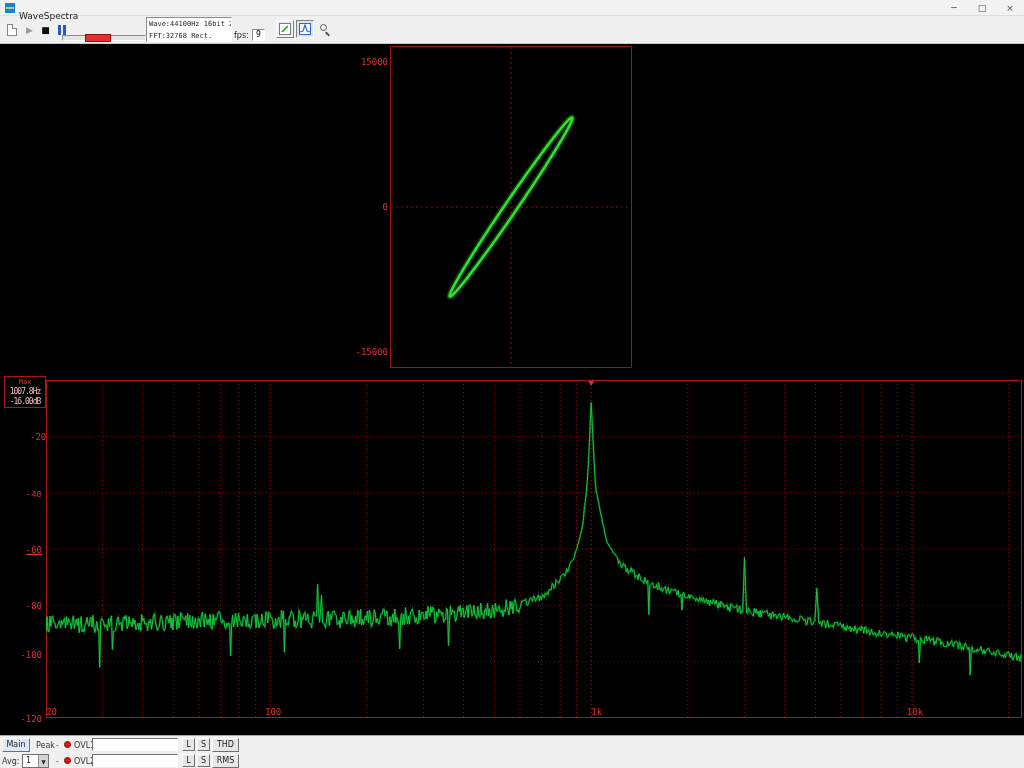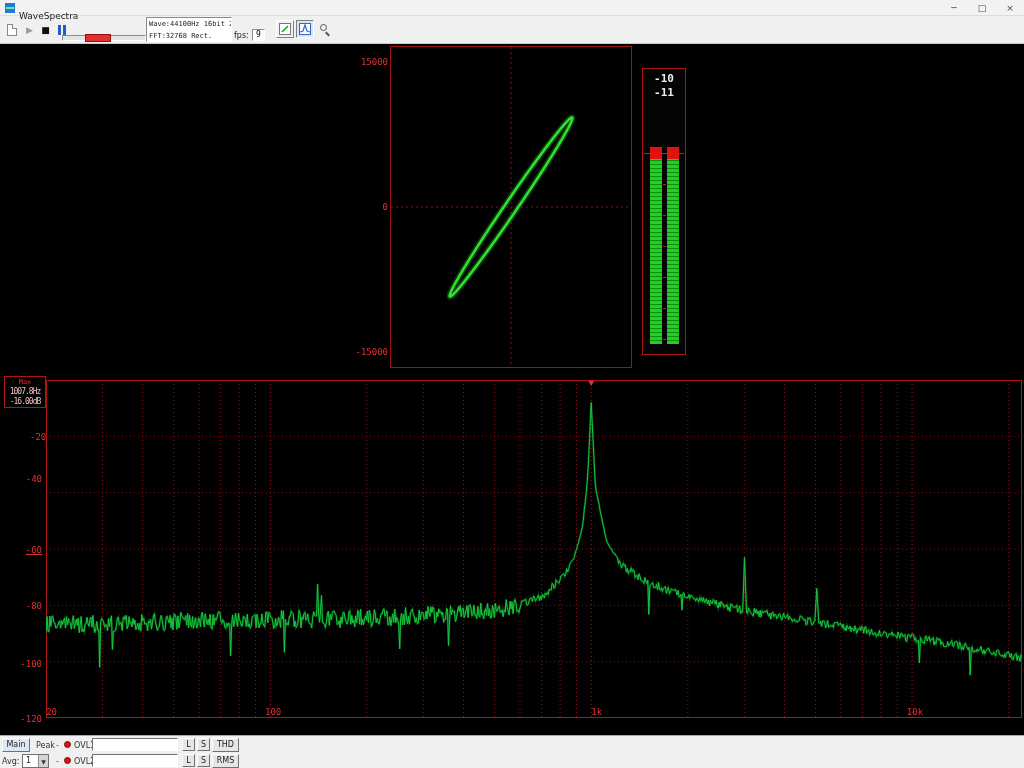--- a/index.html
+++ b/index.html
@@ -169,30 +169,20 @@
 
   <div class="liss">
     <svg id="liss-svg" width="240" height="320">
         <line x1="120" y1="0" x2="120" y2="320" stroke="#7e1616" stroke-width="1" stroke-dasharray="2 3"></line>
         <line x1="0" y1="160" x2="240" y2="160" stroke="#7e1616" stroke-width="1" stroke-dasharray="2 3"></line>
         <polyline points="120.0,149.3 121.6,147.0 123.2,144.6 124.8,142.3 126.4,140.0 128.0,137.8 129.6,135.5 131.2,133.3 132.8,131.0 134.3,128.8 135.9,126.6 137.4,124.5 139.0,122.3 140.5,120.2 142.0,118.1 143.5,116.1 145.0,114.1 146.4,112.1 147.9,110.1 149.3,108.2 150.7,106.3 152.1,104.4 153.4,102.6 154.8,100.8 156.1,99.1 157.4,97.4 158.6,95.7 159.9,94.1 161.1,92.6 162.2,91.0 163.4,89.6 164.5,88.1 165.6,86.8 166.7,85.4 167.7,84.2 168.7,83.0 169.6,81.8 170.6,80.7 171.5,79.6 172.3,78.6 173.1,77.7 173.9,76.8 174.7,75.9 175.4,75.2 176.1,74.4 176.7,73.8 177.3,73.2 177.8,72.6 178.4,72.1 178.8,71.7 179.3,71.4 179.7,71.1 180.0,70.8 180.3,70.6 180.6,70.5 180.8,70.5 181.0,70.5 181.2,70.5 181.3,70.7 181.3,70.9 181.4,71.1 181.3,71.4 181.3,71.8 181.2,72.2 181.0,72.7 180.8,73.3 180.6,73.9 180.3,74.6 180.0,75.3 179.7,76.1 179.3,76.9 178.8,77.8 178.4,78.8 177.8,79.8 177.3,80.9 176.7,82.0 176.1,83.2 175.4,84.4 174.7,85.7 173.9,87.0 173.1,88.4 172.3,89.8 171.5,91.3 170.6,92.8 169.6,94.4 168.7,96.0 167.7,97.7 166.7,99.4 165.6,101.1 164.5,102.9 163.4,104.7 162.2,106.6 161.1,108.5 159.9,110.4 158.6,112.4 157.4,114.4 156.1,116.4 154.8,118.5 153.4,120.6 152.1,122.7 150.7,124.8 149.3,127.0 147.9,129.2 146.4,131.4 145.0,133.6 143.5,135.9 142.0,138.2 140.5,140.4 139.0,142.7 137.4,145.0 135.9,147.3 134.3,149.7 132.8,152.0 131.2,154.3 129.6,156.7 128.0,159.0 126.4,161.4 124.8,163.7 123.2,166.1 121.6,168.4 120.0,170.7 118.4,173.0 116.8,175.4 115.2,177.7 113.6,180.0 112.0,182.2 110.4,184.5 108.8,186.7 107.2,189.0 105.7,191.2 104.1,193.4 102.6,195.5 101.0,197.7 99.5,199.8 98.0,201.9 96.5,203.9 95.0,205.9 93.6,207.9 92.1,209.9 90.7,211.8 89.3,213.7 87.9,215.6 86.6,217.4 85.2,219.2 83.9,220.9 82.6,222.6 81.4,224.3 80.1,225.9 78.9,227.4 77.8,229.0 76.6,230.4 75.5,231.9 74.4,233.2 73.3,234.6 72.3,235.8 71.3,237.0 70.4,238.2 69.4,239.3 68.5,240.4 67.7,241.4 66.9,242.3 66.1,243.2 65.3,244.1 64.6,244.8 63.9,245.6 63.3,246.2 62.7,246.8 62.2,247.4 61.6,247.9 61.2,248.3 60.7,248.6 60.3,248.9 60.0,249.2 59.7,249.4 59.4,249.5 59.2,249.5 59.0,249.5 58.8,249.5 58.7,249.3 58.7,249.1 58.6,248.9 58.7,248.6 58.7,248.2 58.8,247.8 59.0,247.3 59.2,246.7 59.4,246.1 59.7,245.4 60.0,244.7 60.3,243.9 60.7,243.1 61.2,242.2 61.6,241.2 62.2,240.2 62.7,239.1 63.3,238.0 63.9,236.8 64.6,235.6 65.3,234.3 66.1,233.0 66.9,231.6 67.7,230.2 68.5,228.7 69.4,227.2 70.4,225.6 71.3,224.0 72.3,222.3 73.3,220.6 74.4,218.9 75.5,217.1 76.6,215.3 77.8,213.4 78.9,211.5 80.1,209.6 81.4,207.6 82.6,205.6 83.9,203.6 85.2,201.5 86.6,199.4 87.9,197.3 89.3,195.2 90.7,193.0 92.1,190.8 93.6,188.6 95.0,186.4 96.5,184.1 98.0,181.8 99.5,179.6 101.0,177.3 102.6,175.0 104.1,172.7 105.7,170.3 107.2,168.0 108.8,165.7 110.4,163.3 112.0,161.0 113.6,158.6 115.2,156.3 116.8,153.9 118.4,151.6 120.0,149.3 " fill="none" stroke="#2ee22e" stroke-width="6" opacity="0.25"></polyline>
         <polyline points="120.0,149.3 121.6,147.0 123.2,144.6 124.8,142.3 126.4,140.0 128.0,137.8 129.6,135.5 131.2,133.3 132.8,131.0 134.3,128.8 135.9,126.6 137.4,124.5 139.0,122.3 140.5,120.2 142.0,118.1 143.5,116.1 145.0,114.1 146.4,112.1 147.9,110.1 149.3,108.2 150.7,106.3 152.1,104.4 153.4,102.6 154.8,100.8 156.1,99.1 157.4,97.4 158.6,95.7 159.9,94.1 161.1,92.6 162.2,91.0 163.4,89.6 164.5,88.1 165.6,86.8 166.7,85.4 167.7,84.2 168.7,83.0 169.6,81.8 170.6,80.7 171.5,79.6 172.3,78.6 173.1,77.7 173.9,76.8 174.7,75.9 175.4,75.2 176.1,74.4 176.7,73.8 177.3,73.2 177.8,72.6 178.4,72.1 178.8,71.7 179.3,71.4 179.7,71.1 180.0,70.8 180.3,70.6 180.6,70.5 180.8,70.5 181.0,70.5 181.2,70.5 181.3,70.7 181.3,70.9 181.4,71.1 181.3,71.4 181.3,71.8 181.2,72.2 181.0,72.7 180.8,73.3 180.6,73.9 180.3,74.6 180.0,75.3 179.7,76.1 179.3,76.9 178.8,77.8 178.4,78.8 177.8,79.8 177.3,80.9 176.7,82.0 176.1,83.2 175.4,84.4 174.7,85.7 173.9,87.0 173.1,88.4 172.3,89.8 171.5,91.3 170.6,92.8 169.6,94.4 168.7,96.0 167.7,97.7 166.7,99.4 165.6,101.1 164.5,102.9 163.4,104.7 162.2,106.6 161.1,108.5 159.9,110.4 158.6,112.4 157.4,114.4 156.1,116.4 154.8,118.5 153.4,120.6 152.1,122.7 150.7,124.8 149.3,127.0 147.9,129.2 146.4,131.4 145.0,133.6 143.5,135.9 142.0,138.2 140.5,140.4 139.0,142.7 137.4,145.0 135.9,147.3 134.3,149.7 132.8,152.0 131.2,154.3 129.6,156.7 128.0,159.0 126.4,161.4 124.8,163.7 123.2,166.1 121.6,168.4 120.0,170.7 118.4,173.0 116.8,175.4 115.2,177.7 113.6,180.0 112.0,182.2 110.4,184.5 108.8,186.7 107.2,189.0 105.7,191.2 104.1,193.4 102.6,195.5 101.0,197.7 99.5,199.8 98.0,201.9 96.5,203.9 95.0,205.9 93.6,207.9 92.1,209.9 90.7,211.8 89.3,213.7 87.9,215.6 86.6,217.4 85.2,219.2 83.9,220.9 82.6,222.6 81.4,224.3 80.1,225.9 78.9,227.4 77.8,229.0 76.6,230.4 75.5,231.9 74.4,233.2 73.3,234.6 72.3,235.8 71.3,237.0 70.4,238.2 69.4,239.3 68.5,240.4 67.7,241.4 66.9,242.3 66.1,243.2 65.3,244.1 64.6,244.8 63.9,245.6 63.3,246.2 62.7,246.8 62.2,247.4 61.6,247.9 61.2,248.3 60.7,248.6 60.3,248.9 60.0,249.2 59.7,249.4 59.4,249.5 59.2,249.5 59.0,249.5 58.8,249.5 58.7,249.3 58.7,249.1 58.6,248.9 58.7,248.6 58.7,248.2 58.8,247.8 59.0,247.3 59.2,246.7 59.4,246.1 59.7,245.4 60.0,244.7 60.3,243.9 60.7,243.1 61.2,242.2 61.6,241.2 62.2,240.2 62.7,239.1 63.3,238.0 63.9,236.8 64.6,235.6 65.3,234.3 66.1,233.0 66.9,231.6 67.7,230.2 68.5,228.7 69.4,227.2 70.4,225.6 71.3,224.0 72.3,222.3 73.3,220.6 74.4,218.9 75.5,217.1 76.6,215.3 77.8,213.4 78.9,211.5 80.1,209.6 81.4,207.6 82.6,205.6 83.9,203.6 85.2,201.5 86.6,199.4 87.9,197.3 89.3,195.2 90.7,193.0 92.1,190.8 93.6,188.6 95.0,186.4 96.5,184.1 98.0,181.8 99.5,179.6 101.0,177.3 102.6,175.0 104.1,172.7 105.7,170.3 107.2,168.0 108.8,165.7 110.4,163.3 112.0,161.0 113.6,158.6 115.2,156.3 116.8,153.9 118.4,151.6 120.0,149.3 " fill="none" stroke="#2ee22e" stroke-width="2.6"></polyline>
       </svg>
   </div>
 
-  <div class="meter">
-    <span class="meter-readout" style="top:3px">-10</span>
-    <span class="meter-readout" style="top:17px">-11</span>
-    <span class="clip-line"></span>
-    <span class="mbar-cap" style="left:7px"></span>
-    <span class="mbar-cap" style="left:24px"></span>
-    <span class="mbar" style="left:7px"></span>
-    <span class="mbar" style="left:24px"></span>
-    <span id="meter-ticks"><span class="mtick" style="top: 84px;"></span><span class="mtick" style="top: 115px;"></span><span class="mtick" style="top: 146px;"></span><span class="mtick" style="top: 177px;"></span><span class="mtick" style="top: 208px;"></span><span class="mtick" style="top: 239px;"></span><span class="mtick" style="top: 270px;"></span></span>
-  </div>
 </div>
 
 <div class="spec" id="spec-panel">
   <div class="maxbox">
     <div class="max-t">Max</div>
     <div class="max-v">1007.8Hz</div>
     <div class="max-v">-16.00dB</div>
   </div>
   <svg id="spec-svg" class="spec-plot" width="976" height="338">
       <g>
@@ -229,24 +219,24 @@
         <line x1="0" y1="225.3" x2="976" y2="225.3" stroke="#7e1616" stroke-width="1" stroke-dasharray="1 3"></line>
         <line x1="0" y1="281.7" x2="976" y2="281.7" stroke="#7e1616" stroke-width="1" stroke-dasharray="1 3"></line>
       </g>
       <rect x="0.5" y="0.5" width="975" height="337" fill="none" stroke="#b01414"></rect>
       <polyline points="0.0,252.7 1.0,236.5 2.0,251.1 2.9,251.7 3.9,236.0 4.9,246.4 5.9,236.6 6.8,236.1 7.8,242.3 8.8,243.0 9.8,247.9 10.7,247.9 11.7,245.7 12.7,242.1 13.7,240.9 14.7,248.2 15.6,240.4 16.6,244.4 17.6,240.3 18.6,238.2 19.5,248.1 20.5,236.7 21.5,245.1 22.5,238.6 23.4,242.3 24.4,243.4 25.4,249.2 26.4,240.7 27.4,235.7 28.3,248.5 29.3,243.5 30.3,239.2 31.3,245.4 32.2,238.0 33.2,252.7 34.2,244.5 35.2,236.5 36.1,251.6 37.1,249.2 38.1,251.7 39.1,244.1 40.1,243.7 41.0,237.2 42.0,243.5 43.0,246.4 44.0,239.5 44.9,237.0 45.9,247.2 46.9,235.3 47.9,246.9 48.8,252.6 49.8,248.6 50.8,241.4 51.8,250.4 52.8,249.6 53.7,287.3 54.7,241.3 55.7,238.4 56.7,240.1 57.6,242.0 58.6,247.1 59.6,244.7 60.6,245.2 61.5,250.9 62.5,238.5 63.5,246.5 64.5,240.1 65.5,235.8 66.4,269.5 67.4,251.2 68.4,251.4 69.4,250.6 70.3,246.4 71.3,238.8 72.3,237.0 73.3,244.8 74.3,242.8 75.2,242.6 76.2,250.7 77.2,238.0 78.2,236.7 79.1,239.7 80.1,235.4 81.1,248.8 82.1,246.0 83.0,236.6 84.0,243.5 85.0,242.3 86.0,246.9 87.0,238.3 87.9,244.4 88.9,240.1 89.9,249.8 90.9,247.1 91.8,243.2 92.8,249.9 93.8,243.2 94.8,251.2 95.7,234.4 96.7,240.7 97.7,238.4 98.7,244.1 99.7,243.7 100.6,243.4 101.6,250.8 102.6,241.3 103.6,243.0 104.5,239.1 105.5,249.2 106.5,242.0 107.5,235.5 108.4,233.6 109.4,241.8 110.4,246.1 111.4,250.6 112.4,247.1 113.3,246.7 114.3,238.8 115.3,235.3 116.3,240.5 117.2,248.4 118.2,250.5 119.2,248.8 120.2,237.3 121.1,236.2 122.1,239.6 123.1,243.0 124.1,235.4 125.1,248.0 126.0,238.0 127.0,250.1 128.0,234.0 129.0,234.5 129.9,237.5 130.9,249.4 131.9,235.8 132.9,248.0 133.8,243.9 134.8,232.4 135.8,235.3 136.8,237.5 137.8,239.2 138.7,239.8 139.7,235.7 140.7,245.2 141.7,233.4 142.6,247.6 143.6,235.2 144.6,244.9 145.6,247.0 146.5,236.5 147.5,248.4 148.5,242.9 149.5,237.7 150.5,247.6 151.4,247.4 152.4,237.9 153.4,238.7 154.4,247.0 155.3,236.0 156.3,232.3 157.3,240.1 158.3,247.1 159.2,233.7 160.2,239.5 161.2,244.6 162.2,239.2 163.2,245.2 164.1,234.3 165.1,247.8 166.1,249.0 167.1,234.5 168.0,245.2 169.0,237.9 170.0,240.3 171.0,237.9 171.9,233.0 172.9,231.4 173.9,232.4 174.9,241.2 175.9,243.2 176.8,239.8 177.8,241.0 178.8,247.0 179.8,248.4 180.7,242.9 181.7,246.3 182.7,243.1 183.7,244.1 184.6,275.9 185.6,245.6 186.6,234.9 187.6,246.8 188.6,242.1 189.5,233.2 190.5,240.0 191.5,246.7 192.5,233.1 193.4,240.1 194.4,241.2 195.4,245.9 196.4,246.0 197.3,236.5 198.3,236.9 199.3,239.4 200.3,246.5 201.3,234.2 202.2,246.9 203.2,243.8 204.2,248.3 205.2,246.3 206.1,237.2 207.1,236.6 208.1,235.4 209.1,234.7 210.1,247.7 211.0,234.3 212.0,239.7 213.0,247.9 214.0,243.6 214.9,243.8 215.9,233.9 216.9,243.3 217.9,245.6 218.8,247.0 219.8,232.2 220.8,232.2 221.8,242.7 222.8,232.5 223.7,233.5 224.7,237.1 225.7,237.4 226.7,241.4 227.6,248.2 228.6,247.6 229.6,238.3 230.6,246.1 231.5,244.0 232.5,237.1 233.5,240.4 234.5,247.5 235.5,230.4 236.4,239.2 237.4,230.8 238.4,272.3 239.4,239.2 240.3,245.2 241.3,243.3 242.3,245.0 243.3,236.7 244.2,236.7 245.2,231.0 246.2,232.7 247.2,233.6 248.2,246.7 249.1,241.0 250.1,247.5 251.1,245.7 252.1,240.9 253.0,230.5 254.0,232.7 255.0,248.0 256.0,236.8 256.9,239.8 257.9,233.9 258.9,232.3 259.9,240.2 260.9,239.1 261.8,233.8 262.8,242.6 263.8,243.4 264.8,243.9 265.7,248.1 266.7,237.4 267.7,231.6 268.7,235.5 269.6,236.0 270.6,235.8 271.6,204.2 272.6,232.8 273.6,242.3 274.5,230.9 275.5,215.4 276.5,242.6 277.5,242.8 278.4,244.6 279.4,247.5 280.4,242.2 281.4,233.5 282.3,231.3 283.3,245.3 284.3,234.4 285.3,239.8 286.3,233.4 287.2,231.1 288.2,231.1 289.2,234.1 290.2,235.4 291.1,244.4 292.1,244.3 293.1,240.6 294.1,247.8 295.0,236.9 296.0,243.4 297.0,232.6 298.0,232.4 299.0,237.9 299.9,241.4 300.9,244.0 301.9,241.5 302.9,232.3 303.8,230.7 304.8,244.4 305.8,235.4 306.8,243.0 307.7,240.0 308.7,246.9 309.7,235.8 310.7,242.8 311.7,230.6 312.6,231.4 313.6,244.2 314.6,229.1 315.6,245.1 316.5,239.2 317.5,244.7 318.5,238.5 319.5,235.9 320.4,240.2 321.4,231.1 322.4,242.7 323.4,230.1 324.4,235.2 325.3,246.6 326.3,244.8 327.3,240.2 328.3,229.7 329.2,232.8 330.2,242.9 331.2,238.2 332.2,242.9 333.1,244.1 334.1,238.6 335.1,234.0 336.1,233.9 337.1,229.5 338.0,228.9 339.0,236.1 340.0,234.2 341.0,230.8 341.9,244.6 342.9,244.7 343.9,236.7 344.9,245.8 345.8,239.3 346.8,233.8 347.8,242.3 348.8,229.0 349.8,242.8 350.7,237.3 351.7,239.9 352.7,244.3 353.7,268.9 354.6,239.0 355.6,233.4 356.6,244.9 357.6,234.4 358.6,244.6 359.5,227.5 360.5,237.7 361.5,243.7 362.5,236.3 363.4,244.3 364.4,233.0 365.4,230.8 366.4,228.9 367.3,234.4 368.3,236.8 369.3,242.5 370.3,237.7 371.3,243.7 372.2,243.1 373.2,230.0 374.2,240.1 375.2,233.3 376.1,232.0 377.1,233.2 378.1,239.4 379.1,238.4 380.0,231.0 381.0,239.0 382.0,226.4 383.0,233.0 384.0,236.5 384.9,226.7 385.9,232.5 386.9,227.1 387.9,229.1 388.8,242.7 389.8,241.4 390.8,231.9 391.8,236.7 392.7,228.8 393.7,232.5 394.7,231.4 395.7,235.1 396.7,232.0 397.6,242.4 398.6,239.4 399.6,239.2 400.6,228.4 401.5,229.4 402.5,265.6 403.5,239.9 404.5,225.8 405.4,234.6 406.4,230.1 407.4,232.0 408.4,231.2 409.4,241.5 410.3,239.4 411.3,233.1 412.3,226.7 413.3,231.6 414.2,225.3 415.2,236.8 416.2,229.3 417.2,228.0 418.1,237.6 419.1,234.4 420.1,230.1 421.1,225.7 422.1,237.7 423.0,225.5 424.0,225.0 425.0,228.1 426.0,235.9 426.9,234.4 427.9,225.2 428.9,235.3 429.9,234.5 430.8,238.7 431.8,226.4 432.8,235.6 433.8,237.0 434.8,223.2 435.7,234.7 436.7,233.5 437.7,238.9 438.7,231.0 439.6,228.7 440.6,235.4 441.6,223.4 442.6,236.0 443.5,228.6 444.5,237.9 445.5,237.5 446.5,225.1 447.5,230.4 448.4,237.6 449.4,223.1 450.4,231.1 451.4,231.2 452.3,227.4 453.3,226.0 454.3,232.4 455.3,232.3 456.2,230.0 457.2,236.6 458.2,229.8 459.2,231.9 460.2,219.6 461.1,227.3 462.1,230.7 463.1,235.1 464.1,221.2 465.0,229.0 466.0,221.8 467.0,233.7 468.0,222.2 468.9,219.5 469.9,222.5 470.9,231.2 471.9,229.9 472.9,232.5 473.8,228.9 474.8,225.1 475.8,220.9 476.8,221.2 477.7,220.1 478.7,220.3 479.7,219.1 480.7,224.7 481.6,225.4 482.6,223.2 483.6,219.0 484.6,217.9 485.6,218.4 486.5,221.7 487.5,215.9 488.5,217.2 489.5,221.1 490.4,218.9 491.4,217.4 492.4,214.9 493.4,220.8 494.4,215.9 495.3,219.8 496.3,214.4 497.3,215.1 498.3,218.1 499.2,213.2 500.2,214.7 501.2,212.6 502.2,214.7 503.1,209.5 504.1,209.5 505.1,210.0 506.1,203.5 507.1,204.3 508.0,208.4 509.0,207.5 510.0,199.8 511.0,201.3 511.9,202.4 512.9,203.2 513.9,200.4 514.9,196.0 515.8,195.4 516.8,194.2 517.8,193.9 518.8,196.3 519.8,193.2 520.7,188.6 521.7,191.9 522.7,189.4 523.7,184.4 524.6,182.4 525.6,181.2 526.6,179.8 527.6,179.2 528.5,176.5 529.5,171.7 530.5,169.7 531.5,165.6 532.5,162.5 533.4,158.7 534.4,155.3 535.4,151.1 536.4,146.6 537.3,140.3 538.3,129.2 539.3,121.6 540.3,112.6 541.2,101.7 542.2,87.0 543.2,66.7 544.2,43.9 545.2,22.5 546.1,40.6 547.1,60.7 548.1,81.2 549.1,100.7 550.0,110.1 551.0,114.6 552.0,119.5 553.0,124.2 553.9,129.6 554.9,134.5 555.9,138.7 556.9,144.2 557.9,147.5 558.8,153.2 559.8,157.4 560.8,161.5 561.8,163.4 562.7,164.9 563.7,167.2 564.7,168.1 565.7,169.1 566.6,171.8 567.6,173.4 568.6,173.6 569.6,175.1 570.6,176.6 571.5,177.6 572.5,183.4 573.5,180.7 574.5,183.8 575.4,187.9 576.4,186.5 577.4,183.0 578.4,185.9 579.3,185.1 580.3,192.2 581.3,188.4 582.3,193.6 583.3,190.9 584.2,191.7 585.2,187.8 586.2,191.6 587.2,189.5 588.1,190.6 589.1,197.7 590.1,195.6 591.1,195.3 592.0,199.8 593.0,193.6 594.0,196.6 595.0,200.2 596.0,201.2 596.9,201.3 597.9,203.4 598.9,197.5 599.9,201.4 600.8,203.5 601.8,200.1 602.8,234.5 603.8,206.2 604.7,204.6 605.7,203.8 606.7,202.7 607.7,207.6 608.7,207.7 609.6,207.5 610.6,204.5 611.6,209.8 612.6,202.5 613.5,209.2 614.5,210.4 615.5,207.8 616.5,211.5 617.4,208.4 618.4,207.7 619.4,206.5 620.4,213.5 621.4,209.4 622.3,207.3 623.3,213.8 624.3,212.6 625.3,208.9 626.2,209.4 627.2,210.3 628.2,210.4 629.2,209.1 630.2,211.5 631.1,215.1 632.1,210.2 633.1,216.9 634.1,216.7 635.0,214.3 636.0,230.1 637.0,212.9 638.0,213.0 638.9,217.3 639.9,217.7 640.9,217.6 641.9,217.9 642.9,214.4 643.8,218.4 644.8,215.3 645.8,215.7 646.8,217.5 647.7,218.7 648.7,218.5 649.7,220.9 650.7,218.2 651.6,219.1 652.6,222.0 653.6,217.6 654.6,220.6 655.6,217.8 656.5,222.1 657.5,217.5 658.5,222.6 659.5,221.7 660.4,218.7 661.4,223.8 662.4,220.1 663.4,225.9 664.3,220.1 665.3,223.2 666.3,223.6 667.3,219.5 668.3,221.4 669.2,223.9 670.2,220.2 671.2,226.0 672.2,228.1 673.1,222.3 674.1,227.1 675.1,221.2 676.1,224.3 677.0,223.6 678.0,227.3 679.0,225.3 680.0,226.6 681.0,224.7 681.9,230.2 682.9,227.0 683.9,231.5 684.9,223.9 685.8,224.3 686.8,226.7 687.8,226.8 688.8,227.6 689.7,227.1 690.7,225.0 691.7,232.3 692.7,229.6 693.7,225.7 694.6,233.8 695.6,231.0 696.6,232.1 697.6,205.5 698.5,177.5 699.5,204.2 700.5,232.0 701.5,233.7 702.4,227.9 703.4,229.7 704.4,232.2 705.4,233.6 706.4,234.9 707.3,236.1 708.3,228.3 709.3,233.1 710.3,228.9 711.2,234.2 712.2,231.0 713.2,236.8 714.2,230.3 715.1,237.3 716.1,230.9 717.1,232.8 718.1,232.0 719.1,231.3 720.0,232.2 721.0,230.4 722.0,234.6 723.0,236.3 723.9,233.1 724.9,239.2 725.9,232.9 726.9,232.1 727.8,236.6 728.8,234.3 729.8,234.6 730.8,238.6 731.8,237.2 732.7,234.2 733.7,233.8 734.7,237.3 735.7,240.0 736.6,237.5 737.6,233.0 738.6,237.2 739.6,238.1 740.5,236.8 741.5,234.3 742.5,240.0 743.5,236.3 744.5,238.4 745.4,238.8 746.4,241.7 747.4,239.8 748.4,239.1 749.3,241.8 750.3,240.7 751.3,242.2 752.3,241.4 753.2,240.8 754.2,235.9 755.2,236.6 756.2,237.0 757.2,239.3 758.1,240.2 759.1,239.1 760.1,244.8 761.1,244.3 762.0,237.8 763.0,239.0 764.0,237.7 765.0,242.0 765.9,244.8 766.9,244.4 767.9,242.0 768.9,240.3 769.9,223.7 770.8,208.4 771.8,225.2 772.8,243.0 773.8,243.8 774.7,240.9 775.7,246.6 776.7,241.1 777.7,240.7 778.7,242.2 779.6,247.5 780.6,246.5 781.6,240.2 782.6,247.3 783.5,246.8 784.5,245.3 785.5,246.4 786.5,245.0 787.4,247.6 788.4,242.6 789.4,242.5 790.4,242.7 791.4,242.0 792.3,245.6 793.3,244.5 794.3,242.9 795.3,245.5 796.2,247.5 797.2,243.9 798.2,249.5 799.2,247.4 800.1,250.9 801.1,245.5 802.1,248.1 803.1,249.1 804.1,246.1 805.0,251.7 806.0,247.9 807.0,248.5 808.0,251.0 808.9,245.7 809.9,249.7 810.9,253.2 811.9,248.9 812.8,249.5 813.8,247.3 814.8,250.8 815.8,246.3 816.8,247.4 817.7,253.3 818.7,247.2 819.7,246.7 820.7,253.5 821.6,250.9 822.6,249.7 823.6,254.9 824.6,252.8 825.5,249.1 826.5,254.0 827.5,255.0 828.5,252.7 829.5,253.1 830.4,256.6 831.4,254.4 832.4,255.3 833.4,250.1 834.3,255.4 835.3,256.2 836.3,254.8 837.3,253.2 838.2,251.4 839.2,252.6 840.2,252.8 841.2,257.5 842.2,256.2 843.1,253.9 844.1,253.9 845.1,254.8 846.1,252.1 847.0,255.6 848.0,254.4 849.0,255.2 850.0,256.5 850.9,258.2 851.9,251.9 852.9,255.3 853.9,258.0 854.9,253.3 855.8,253.3 856.8,256.5 857.8,255.6 858.8,254.6 859.7,260.6 860.7,261.5 861.7,255.0 862.7,254.3 863.6,255.6 864.6,257.4 865.6,254.4 866.6,254.0 867.6,254.8 868.5,260.3 869.5,257.7 870.5,262.4 871.5,260.5 872.4,260.6 873.4,282.9 874.4,257.5 875.4,259.2 876.3,262.5 877.3,262.2 878.3,263.6 879.3,256.3 880.3,256.3 881.2,261.0 882.2,258.2 883.2,256.6 884.2,261.5 885.1,258.9 886.1,259.8 887.1,257.7 888.1,265.2 889.0,261.4 890.0,263.7 891.0,257.8 892.0,258.4 893.0,260.3 893.9,259.1 894.9,264.7 895.9,261.8 896.9,263.1 897.8,266.6 898.8,266.5 899.8,266.6 900.8,266.3 901.7,261.6 902.7,265.7 903.7,264.3 904.7,262.6 905.7,260.4 906.6,265.4 907.6,266.7 908.6,262.1 909.6,261.7 910.5,261.4 911.5,263.2 912.5,269.1 913.5,262.0 914.5,264.2 915.4,269.5 916.4,266.8 917.4,270.1 918.4,264.9 919.3,263.2 920.3,265.4 921.3,268.2 922.3,269.8 923.2,267.2 924.2,295.1 925.2,269.8 926.2,266.9 927.2,272.2 928.1,272.1 929.1,270.5 930.1,271.7 931.1,269.2 932.0,271.4 933.0,269.8 934.0,269.4 935.0,266.2 935.9,271.0 936.9,273.6 937.9,269.6 938.9,273.9 939.9,271.1 940.8,270.3 941.8,268.4 942.8,268.2 943.8,271.8 944.7,272.6 945.7,274.5 946.7,274.4 947.7,271.9 948.6,273.6 949.6,276.1 950.6,270.9 951.6,269.9 952.6,270.5 953.5,274.5 954.5,274.9 955.5,276.2 956.5,275.0 957.4,277.1 958.4,274.2 959.4,277.8 960.4,272.7 961.3,272.9 962.3,271.6 963.3,274.0 964.3,277.7 965.3,273.3 966.2,279.5 967.2,279.8 968.2,275.5 969.2,274.7 970.1,273.5 971.1,280.6 972.1,275.7 973.1,277.0 974.0,281.6 975.0,274.9 976.0,276.6 " fill="none" stroke="#14c83c" stroke-width="2.2" opacity="0.3"></polyline>
       <polyline points="0.0,252.7 1.0,236.5 2.0,251.1 2.9,251.7 3.9,236.0 4.9,246.4 5.9,236.6 6.8,236.1 7.8,242.3 8.8,243.0 9.8,247.9 10.7,247.9 11.7,245.7 12.7,242.1 13.7,240.9 14.7,248.2 15.6,240.4 16.6,244.4 17.6,240.3 18.6,238.2 19.5,248.1 20.5,236.7 21.5,245.1 22.5,238.6 23.4,242.3 24.4,243.4 25.4,249.2 26.4,240.7 27.4,235.7 28.3,248.5 29.3,243.5 30.3,239.2 31.3,245.4 32.2,238.0 33.2,252.7 34.2,244.5 35.2,236.5 36.1,251.6 37.1,249.2 38.1,251.7 39.1,244.1 40.1,243.7 41.0,237.2 42.0,243.5 43.0,246.4 44.0,239.5 44.9,237.0 45.9,247.2 46.9,235.3 47.9,246.9 48.8,252.6 49.8,248.6 50.8,241.4 51.8,250.4 52.8,249.6 53.7,287.3 54.7,241.3 55.7,238.4 56.7,240.1 57.6,242.0 58.6,247.1 59.6,244.7 60.6,245.2 61.5,250.9 62.5,238.5 63.5,246.5 64.5,240.1 65.5,235.8 66.4,269.5 67.4,251.2 68.4,251.4 69.4,250.6 70.3,246.4 71.3,238.8 72.3,237.0 73.3,244.8 74.3,242.8 75.2,242.6 76.2,250.7 77.2,238.0 78.2,236.7 79.1,239.7 80.1,235.4 81.1,248.8 82.1,246.0 83.0,236.6 84.0,243.5 85.0,242.3 86.0,246.9 87.0,238.3 87.9,244.4 88.9,240.1 89.9,249.8 90.9,247.1 91.8,243.2 92.8,249.9 93.8,243.2 94.8,251.2 95.7,234.4 96.7,240.7 97.7,238.4 98.7,244.1 99.7,243.7 100.6,243.4 101.6,250.8 102.6,241.3 103.6,243.0 104.5,239.1 105.5,249.2 106.5,242.0 107.5,235.5 108.4,233.6 109.4,241.8 110.4,246.1 111.4,250.6 112.4,247.1 113.3,246.7 114.3,238.8 115.3,235.3 116.3,240.5 117.2,248.4 118.2,250.5 119.2,248.8 120.2,237.3 121.1,236.2 122.1,239.6 123.1,243.0 124.1,235.4 125.1,248.0 126.0,238.0 127.0,250.1 128.0,234.0 129.0,234.5 129.9,237.5 130.9,249.4 131.9,235.8 132.9,248.0 133.8,243.9 134.8,232.4 135.8,235.3 136.8,237.5 137.8,239.2 138.7,239.8 139.7,235.7 140.7,245.2 141.7,233.4 142.6,247.6 143.6,235.2 144.6,244.9 145.6,247.0 146.5,236.5 147.5,248.4 148.5,242.9 149.5,237.7 150.5,247.6 151.4,247.4 152.4,237.9 153.4,238.7 154.4,247.0 155.3,236.0 156.3,232.3 157.3,240.1 158.3,247.1 159.2,233.7 160.2,239.5 161.2,244.6 162.2,239.2 163.2,245.2 164.1,234.3 165.1,247.8 166.1,249.0 167.1,234.5 168.0,245.2 169.0,237.9 170.0,240.3 171.0,237.9 171.9,233.0 172.9,231.4 173.9,232.4 174.9,241.2 175.9,243.2 176.8,239.8 177.8,241.0 178.8,247.0 179.8,248.4 180.7,242.9 181.7,246.3 182.7,243.1 183.7,244.1 184.6,275.9 185.6,245.6 186.6,234.9 187.6,246.8 188.6,242.1 189.5,233.2 190.5,240.0 191.5,246.7 192.5,233.1 193.4,240.1 194.4,241.2 195.4,245.9 196.4,246.0 197.3,236.5 198.3,236.9 199.3,239.4 200.3,246.5 201.3,234.2 202.2,246.9 203.2,243.8 204.2,248.3 205.2,246.3 206.1,237.2 207.1,236.6 208.1,235.4 209.1,234.7 210.1,247.7 211.0,234.3 212.0,239.7 213.0,247.9 214.0,243.6 214.9,243.8 215.9,233.9 216.9,243.3 217.9,245.6 218.8,247.0 219.8,232.2 220.8,232.2 221.8,242.7 222.8,232.5 223.7,233.5 224.7,237.1 225.7,237.4 226.7,241.4 227.6,248.2 228.6,247.6 229.6,238.3 230.6,246.1 231.5,244.0 232.5,237.1 233.5,240.4 234.5,247.5 235.5,230.4 236.4,239.2 237.4,230.8 238.4,272.3 239.4,239.2 240.3,245.2 241.3,243.3 242.3,245.0 243.3,236.7 244.2,236.7 245.2,231.0 246.2,232.7 247.2,233.6 248.2,246.7 249.1,241.0 250.1,247.5 251.1,245.7 252.1,240.9 253.0,230.5 254.0,232.7 255.0,248.0 256.0,236.8 256.9,239.8 257.9,233.9 258.9,232.3 259.9,240.2 260.9,239.1 261.8,233.8 262.8,242.6 263.8,243.4 264.8,243.9 265.7,248.1 266.7,237.4 267.7,231.6 268.7,235.5 269.6,236.0 270.6,235.8 271.6,204.2 272.6,232.8 273.6,242.3 274.5,230.9 275.5,215.4 276.5,242.6 277.5,242.8 278.4,244.6 279.4,247.5 280.4,242.2 281.4,233.5 282.3,231.3 283.3,245.3 284.3,234.4 285.3,239.8 286.3,233.4 287.2,231.1 288.2,231.1 289.2,234.1 290.2,235.4 291.1,244.4 292.1,244.3 293.1,240.6 294.1,247.8 295.0,236.9 296.0,243.4 297.0,232.6 298.0,232.4 299.0,237.9 299.9,241.4 300.9,244.0 301.9,241.5 302.9,232.3 303.8,230.7 304.8,244.4 305.8,235.4 306.8,243.0 307.7,240.0 308.7,246.9 309.7,235.8 310.7,242.8 311.7,230.6 312.6,231.4 313.6,244.2 314.6,229.1 315.6,245.1 316.5,239.2 317.5,244.7 318.5,238.5 319.5,235.9 320.4,240.2 321.4,231.1 322.4,242.7 323.4,230.1 324.4,235.2 325.3,246.6 326.3,244.8 327.3,240.2 328.3,229.7 329.2,232.8 330.2,242.9 331.2,238.2 332.2,242.9 333.1,244.1 334.1,238.6 335.1,234.0 336.1,233.9 337.1,229.5 338.0,228.9 339.0,236.1 340.0,234.2 341.0,230.8 341.9,244.6 342.9,244.7 343.9,236.7 344.9,245.8 345.8,239.3 346.8,233.8 347.8,242.3 348.8,229.0 349.8,242.8 350.7,237.3 351.7,239.9 352.7,244.3 353.7,268.9 354.6,239.0 355.6,233.4 356.6,244.9 357.6,234.4 358.6,244.6 359.5,227.5 360.5,237.7 361.5,243.7 362.5,236.3 363.4,244.3 364.4,233.0 365.4,230.8 366.4,228.9 367.3,234.4 368.3,236.8 369.3,242.5 370.3,237.7 371.3,243.7 372.2,243.1 373.2,230.0 374.2,240.1 375.2,233.3 376.1,232.0 377.1,233.2 378.1,239.4 379.1,238.4 380.0,231.0 381.0,239.0 382.0,226.4 383.0,233.0 384.0,236.5 384.9,226.7 385.9,232.5 386.9,227.1 387.9,229.1 388.8,242.7 389.8,241.4 390.8,231.9 391.8,236.7 392.7,228.8 393.7,232.5 394.7,231.4 395.7,235.1 396.7,232.0 397.6,242.4 398.6,239.4 399.6,239.2 400.6,228.4 401.5,229.4 402.5,265.6 403.5,239.9 404.5,225.8 405.4,234.6 406.4,230.1 407.4,232.0 408.4,231.2 409.4,241.5 410.3,239.4 411.3,233.1 412.3,226.7 413.3,231.6 414.2,225.3 415.2,236.8 416.2,229.3 417.2,228.0 418.1,237.6 419.1,234.4 420.1,230.1 421.1,225.7 422.1,237.7 423.0,225.5 424.0,225.0 425.0,228.1 426.0,235.9 426.9,234.4 427.9,225.2 428.9,235.3 429.9,234.5 430.8,238.7 431.8,226.4 432.8,235.6 433.8,237.0 434.8,223.2 435.7,234.7 436.7,233.5 437.7,238.9 438.7,231.0 439.6,228.7 440.6,235.4 441.6,223.4 442.6,236.0 443.5,228.6 444.5,237.9 445.5,237.5 446.5,225.1 447.5,230.4 448.4,237.6 449.4,223.1 450.4,231.1 451.4,231.2 452.3,227.4 453.3,226.0 454.3,232.4 455.3,232.3 456.2,230.0 457.2,236.6 458.2,229.8 459.2,231.9 460.2,219.6 461.1,227.3 462.1,230.7 463.1,235.1 464.1,221.2 465.0,229.0 466.0,221.8 467.0,233.7 468.0,222.2 468.9,219.5 469.9,222.5 470.9,231.2 471.9,229.9 472.9,232.5 473.8,228.9 474.8,225.1 475.8,220.9 476.8,221.2 477.7,220.1 478.7,220.3 479.7,219.1 480.7,224.7 481.6,225.4 482.6,223.2 483.6,219.0 484.6,217.9 485.6,218.4 486.5,221.7 487.5,215.9 488.5,217.2 489.5,221.1 490.4,218.9 491.4,217.4 492.4,214.9 493.4,220.8 494.4,215.9 495.3,219.8 496.3,214.4 497.3,215.1 498.3,218.1 499.2,213.2 500.2,214.7 501.2,212.6 502.2,214.7 503.1,209.5 504.1,209.5 505.1,210.0 506.1,203.5 507.1,204.3 508.0,208.4 509.0,207.5 510.0,199.8 511.0,201.3 511.9,202.4 512.9,203.2 513.9,200.4 514.9,196.0 515.8,195.4 516.8,194.2 517.8,193.9 518.8,196.3 519.8,193.2 520.7,188.6 521.7,191.9 522.7,189.4 523.7,184.4 524.6,182.4 525.6,181.2 526.6,179.8 527.6,179.2 528.5,176.5 529.5,171.7 530.5,169.7 531.5,165.6 532.5,162.5 533.4,158.7 534.4,155.3 535.4,151.1 536.4,146.6 537.3,140.3 538.3,129.2 539.3,121.6 540.3,112.6 541.2,101.7 542.2,87.0 543.2,66.7 544.2,43.9 545.2,22.5 546.1,40.6 547.1,60.7 548.1,81.2 549.1,100.7 550.0,110.1 551.0,114.6 552.0,119.5 553.0,124.2 553.9,129.6 554.9,134.5 555.9,138.7 556.9,144.2 557.9,147.5 558.8,153.2 559.8,157.4 560.8,161.5 561.8,163.4 562.7,164.9 563.7,167.2 564.7,168.1 565.7,169.1 566.6,171.8 567.6,173.4 568.6,173.6 569.6,175.1 570.6,176.6 571.5,177.6 572.5,183.4 573.5,180.7 574.5,183.8 575.4,187.9 576.4,186.5 577.4,183.0 578.4,185.9 579.3,185.1 580.3,192.2 581.3,188.4 582.3,193.6 583.3,190.9 584.2,191.7 585.2,187.8 586.2,191.6 587.2,189.5 588.1,190.6 589.1,197.7 590.1,195.6 591.1,195.3 592.0,199.8 593.0,193.6 594.0,196.6 595.0,200.2 596.0,201.2 596.9,201.3 597.9,203.4 598.9,197.5 599.9,201.4 600.8,203.5 601.8,200.1 602.8,234.5 603.8,206.2 604.7,204.6 605.7,203.8 606.7,202.7 607.7,207.6 608.7,207.7 609.6,207.5 610.6,204.5 611.6,209.8 612.6,202.5 613.5,209.2 614.5,210.4 615.5,207.8 616.5,211.5 617.4,208.4 618.4,207.7 619.4,206.5 620.4,213.5 621.4,209.4 622.3,207.3 623.3,213.8 624.3,212.6 625.3,208.9 626.2,209.4 627.2,210.3 628.2,210.4 629.2,209.1 630.2,211.5 631.1,215.1 632.1,210.2 633.1,216.9 634.1,216.7 635.0,214.3 636.0,230.1 637.0,212.9 638.0,213.0 638.9,217.3 639.9,217.7 640.9,217.6 641.9,217.9 642.9,214.4 643.8,218.4 644.8,215.3 645.8,215.7 646.8,217.5 647.7,218.7 648.7,218.5 649.7,220.9 650.7,218.2 651.6,219.1 652.6,222.0 653.6,217.6 654.6,220.6 655.6,217.8 656.5,222.1 657.5,217.5 658.5,222.6 659.5,221.7 660.4,218.7 661.4,223.8 662.4,220.1 663.4,225.9 664.3,220.1 665.3,223.2 666.3,223.6 667.3,219.5 668.3,221.4 669.2,223.9 670.2,220.2 671.2,226.0 672.2,228.1 673.1,222.3 674.1,227.1 675.1,221.2 676.1,224.3 677.0,223.6 678.0,227.3 679.0,225.3 680.0,226.6 681.0,224.7 681.9,230.2 682.9,227.0 683.9,231.5 684.9,223.9 685.8,224.3 686.8,226.7 687.8,226.8 688.8,227.6 689.7,227.1 690.7,225.0 691.7,232.3 692.7,229.6 693.7,225.7 694.6,233.8 695.6,231.0 696.6,232.1 697.6,205.5 698.5,177.5 699.5,204.2 700.5,232.0 701.5,233.7 702.4,227.9 703.4,229.7 704.4,232.2 705.4,233.6 706.4,234.9 707.3,236.1 708.3,228.3 709.3,233.1 710.3,228.9 711.2,234.2 712.2,231.0 713.2,236.8 714.2,230.3 715.1,237.3 716.1,230.9 717.1,232.8 718.1,232.0 719.1,231.3 720.0,232.2 721.0,230.4 722.0,234.6 723.0,236.3 723.9,233.1 724.9,239.2 725.9,232.9 726.9,232.1 727.8,236.6 728.8,234.3 729.8,234.6 730.8,238.6 731.8,237.2 732.7,234.2 733.7,233.8 734.7,237.3 735.7,240.0 736.6,237.5 737.6,233.0 738.6,237.2 739.6,238.1 740.5,236.8 741.5,234.3 742.5,240.0 743.5,236.3 744.5,238.4 745.4,238.8 746.4,241.7 747.4,239.8 748.4,239.1 749.3,241.8 750.3,240.7 751.3,242.2 752.3,241.4 753.2,240.8 754.2,235.9 755.2,236.6 756.2,237.0 757.2,239.3 758.1,240.2 759.1,239.1 760.1,244.8 761.1,244.3 762.0,237.8 763.0,239.0 764.0,237.7 765.0,242.0 765.9,244.8 766.9,244.4 767.9,242.0 768.9,240.3 769.9,223.7 770.8,208.4 771.8,225.2 772.8,243.0 773.8,243.8 774.7,240.9 775.7,246.6 776.7,241.1 777.7,240.7 778.7,242.2 779.6,247.5 780.6,246.5 781.6,240.2 782.6,247.3 783.5,246.8 784.5,245.3 785.5,246.4 786.5,245.0 787.4,247.6 788.4,242.6 789.4,242.5 790.4,242.7 791.4,242.0 792.3,245.6 793.3,244.5 794.3,242.9 795.3,245.5 796.2,247.5 797.2,243.9 798.2,249.5 799.2,247.4 800.1,250.9 801.1,245.5 802.1,248.1 803.1,249.1 804.1,246.1 805.0,251.7 806.0,247.9 807.0,248.5 808.0,251.0 808.9,245.7 809.9,249.7 810.9,253.2 811.9,248.9 812.8,249.5 813.8,247.3 814.8,250.8 815.8,246.3 816.8,247.4 817.7,253.3 818.7,247.2 819.7,246.7 820.7,253.5 821.6,250.9 822.6,249.7 823.6,254.9 824.6,252.8 825.5,249.1 826.5,254.0 827.5,255.0 828.5,252.7 829.5,253.1 830.4,256.6 831.4,254.4 832.4,255.3 833.4,250.1 834.3,255.4 835.3,256.2 836.3,254.8 837.3,253.2 838.2,251.4 839.2,252.6 840.2,252.8 841.2,257.5 842.2,256.2 843.1,253.9 844.1,253.9 845.1,254.8 846.1,252.1 847.0,255.6 848.0,254.4 849.0,255.2 850.0,256.5 850.9,258.2 851.9,251.9 852.9,255.3 853.9,258.0 854.9,253.3 855.8,253.3 856.8,256.5 857.8,255.6 858.8,254.6 859.7,260.6 860.7,261.5 861.7,255.0 862.7,254.3 863.6,255.6 864.6,257.4 865.6,254.4 866.6,254.0 867.6,254.8 868.5,260.3 869.5,257.7 870.5,262.4 871.5,260.5 872.4,260.6 873.4,282.9 874.4,257.5 875.4,259.2 876.3,262.5 877.3,262.2 878.3,263.6 879.3,256.3 880.3,256.3 881.2,261.0 882.2,258.2 883.2,256.6 884.2,261.5 885.1,258.9 886.1,259.8 887.1,257.7 888.1,265.2 889.0,261.4 890.0,263.7 891.0,257.8 892.0,258.4 893.0,260.3 893.9,259.1 894.9,264.7 895.9,261.8 896.9,263.1 897.8,266.6 898.8,266.5 899.8,266.6 900.8,266.3 901.7,261.6 902.7,265.7 903.7,264.3 904.7,262.6 905.7,260.4 906.6,265.4 907.6,266.7 908.6,262.1 909.6,261.7 910.5,261.4 911.5,263.2 912.5,269.1 913.5,262.0 914.5,264.2 915.4,269.5 916.4,266.8 917.4,270.1 918.4,264.9 919.3,263.2 920.3,265.4 921.3,268.2 922.3,269.8 923.2,267.2 924.2,295.1 925.2,269.8 926.2,266.9 927.2,272.2 928.1,272.1 929.1,270.5 930.1,271.7 931.1,269.2 932.0,271.4 933.0,269.8 934.0,269.4 935.0,266.2 935.9,271.0 936.9,273.6 937.9,269.6 938.9,273.9 939.9,271.1 940.8,270.3 941.8,268.4 942.8,268.2 943.8,271.8 944.7,272.6 945.7,274.5 946.7,274.4 947.7,271.9 948.6,273.6 949.6,276.1 950.6,270.9 951.6,269.9 952.6,270.5 953.5,274.5 954.5,274.9 955.5,276.2 956.5,275.0 957.4,277.1 958.4,274.2 959.4,277.8 960.4,272.7 961.3,272.9 962.3,271.6 963.3,274.0 964.3,277.7 965.3,273.3 966.2,279.5 967.2,279.8 968.2,275.5 969.2,274.7 970.1,273.5 971.1,280.6 972.1,275.7 973.1,277.0 974.0,281.6 975.0,274.9 976.0,276.6 " fill="none" stroke="#14c83c" stroke-width="1"></polyline>
       <path d="M 542.2090196454485 1 L 548.2090196454485 1 L 545.2090196454485 6 Z" fill="#e03030"></path>
     </svg>
 <span class="ylab" style="top: 2px;">0dB</span>
     <span class="ylab" style="top: 58.3333px; padding-left: 30px;">-20</span>
-    <span class="ylab" style="top: 100px;">-40</span>
+    <span class="ylab" style="top: 116px; font-family: Liberation Mono, monospace;">-40</span>
     <span class="ylab" style="top: 171px; text-decoration: underline;">-60</span>
     <span class="ylab" style="top: 227.333px;">-80</span>
-    <span class="ylab" style="top: 285px;">-100</span>
+    <span class="ylab" style="top: 276px;">-100</span>
     <span class="ylab" style="top: 340px;">-120</span>
     <span class="xlab" style="left: 35px;">20</span>
     <span class="xlab" style="left: 259.303px;">100</span>
     <span class="xlab" style="left: 580.209px;">1k</span>
     <span class="xlab" style="left: 901.115px;">10k</span>
   </div>
 
 <div class="statusbar">
   <span class="btn3d btn-main">Main</span>
   <span class="slabel" style="left:36px;top:5px">Peak</span>

